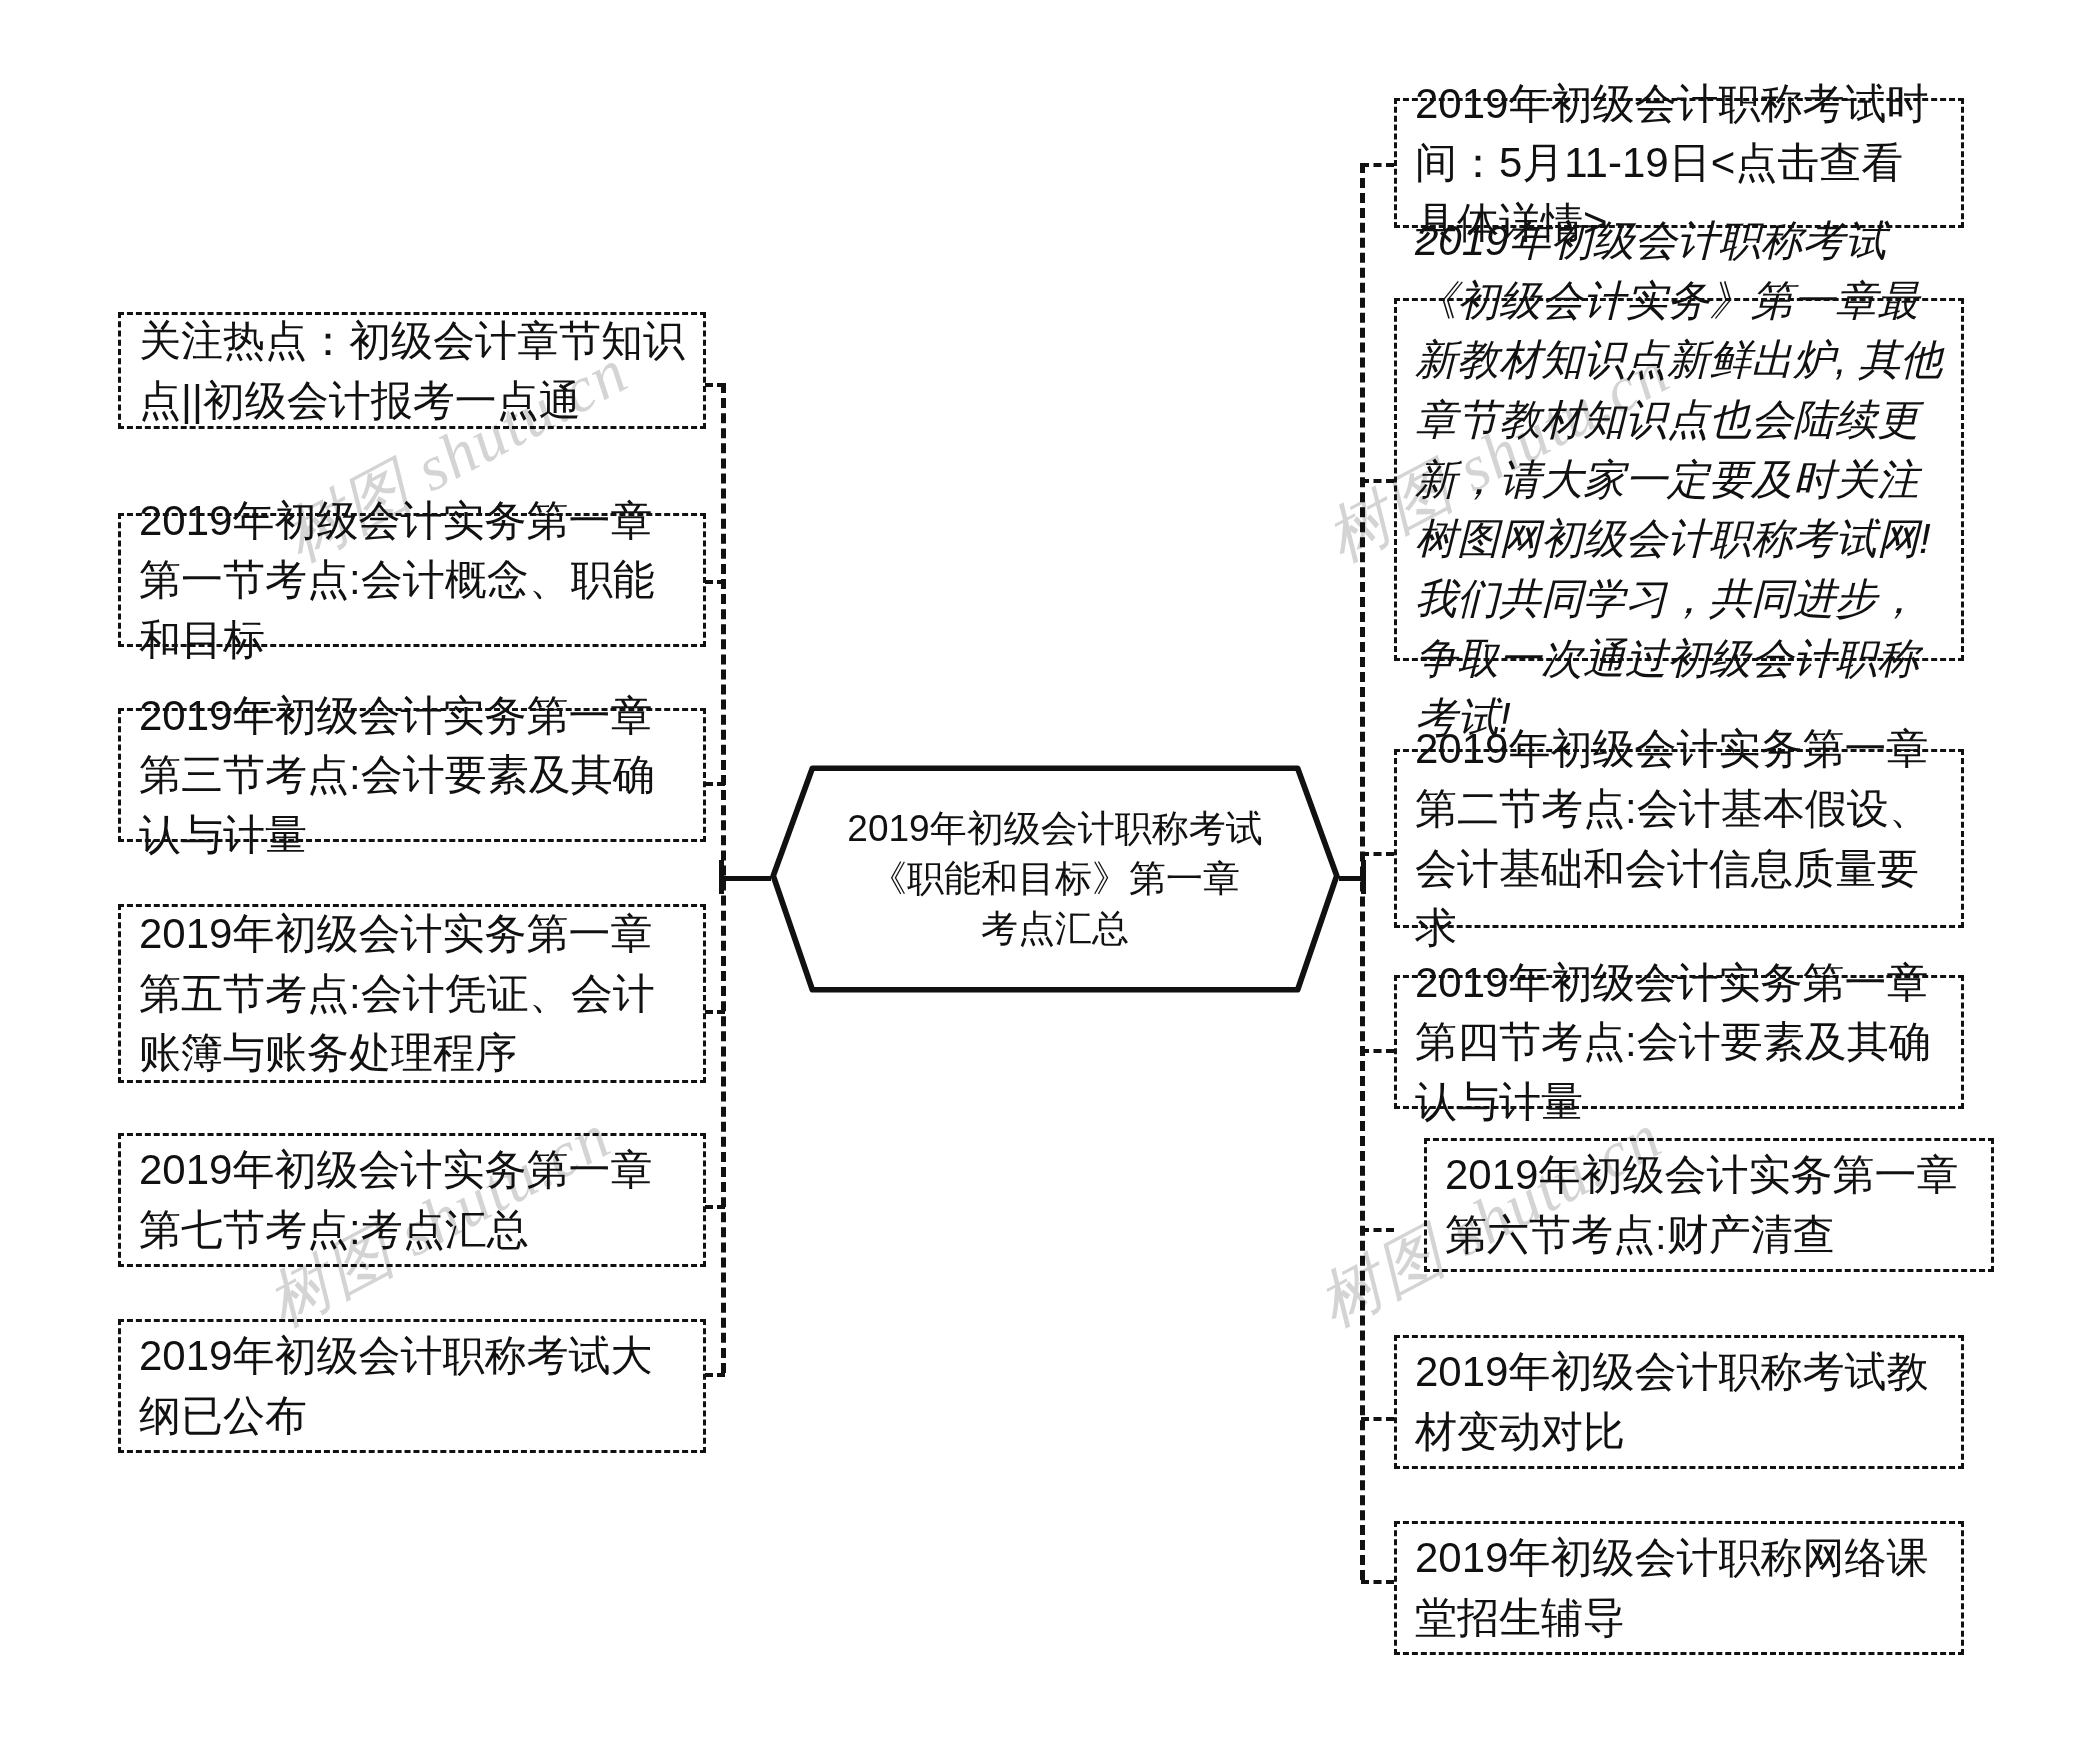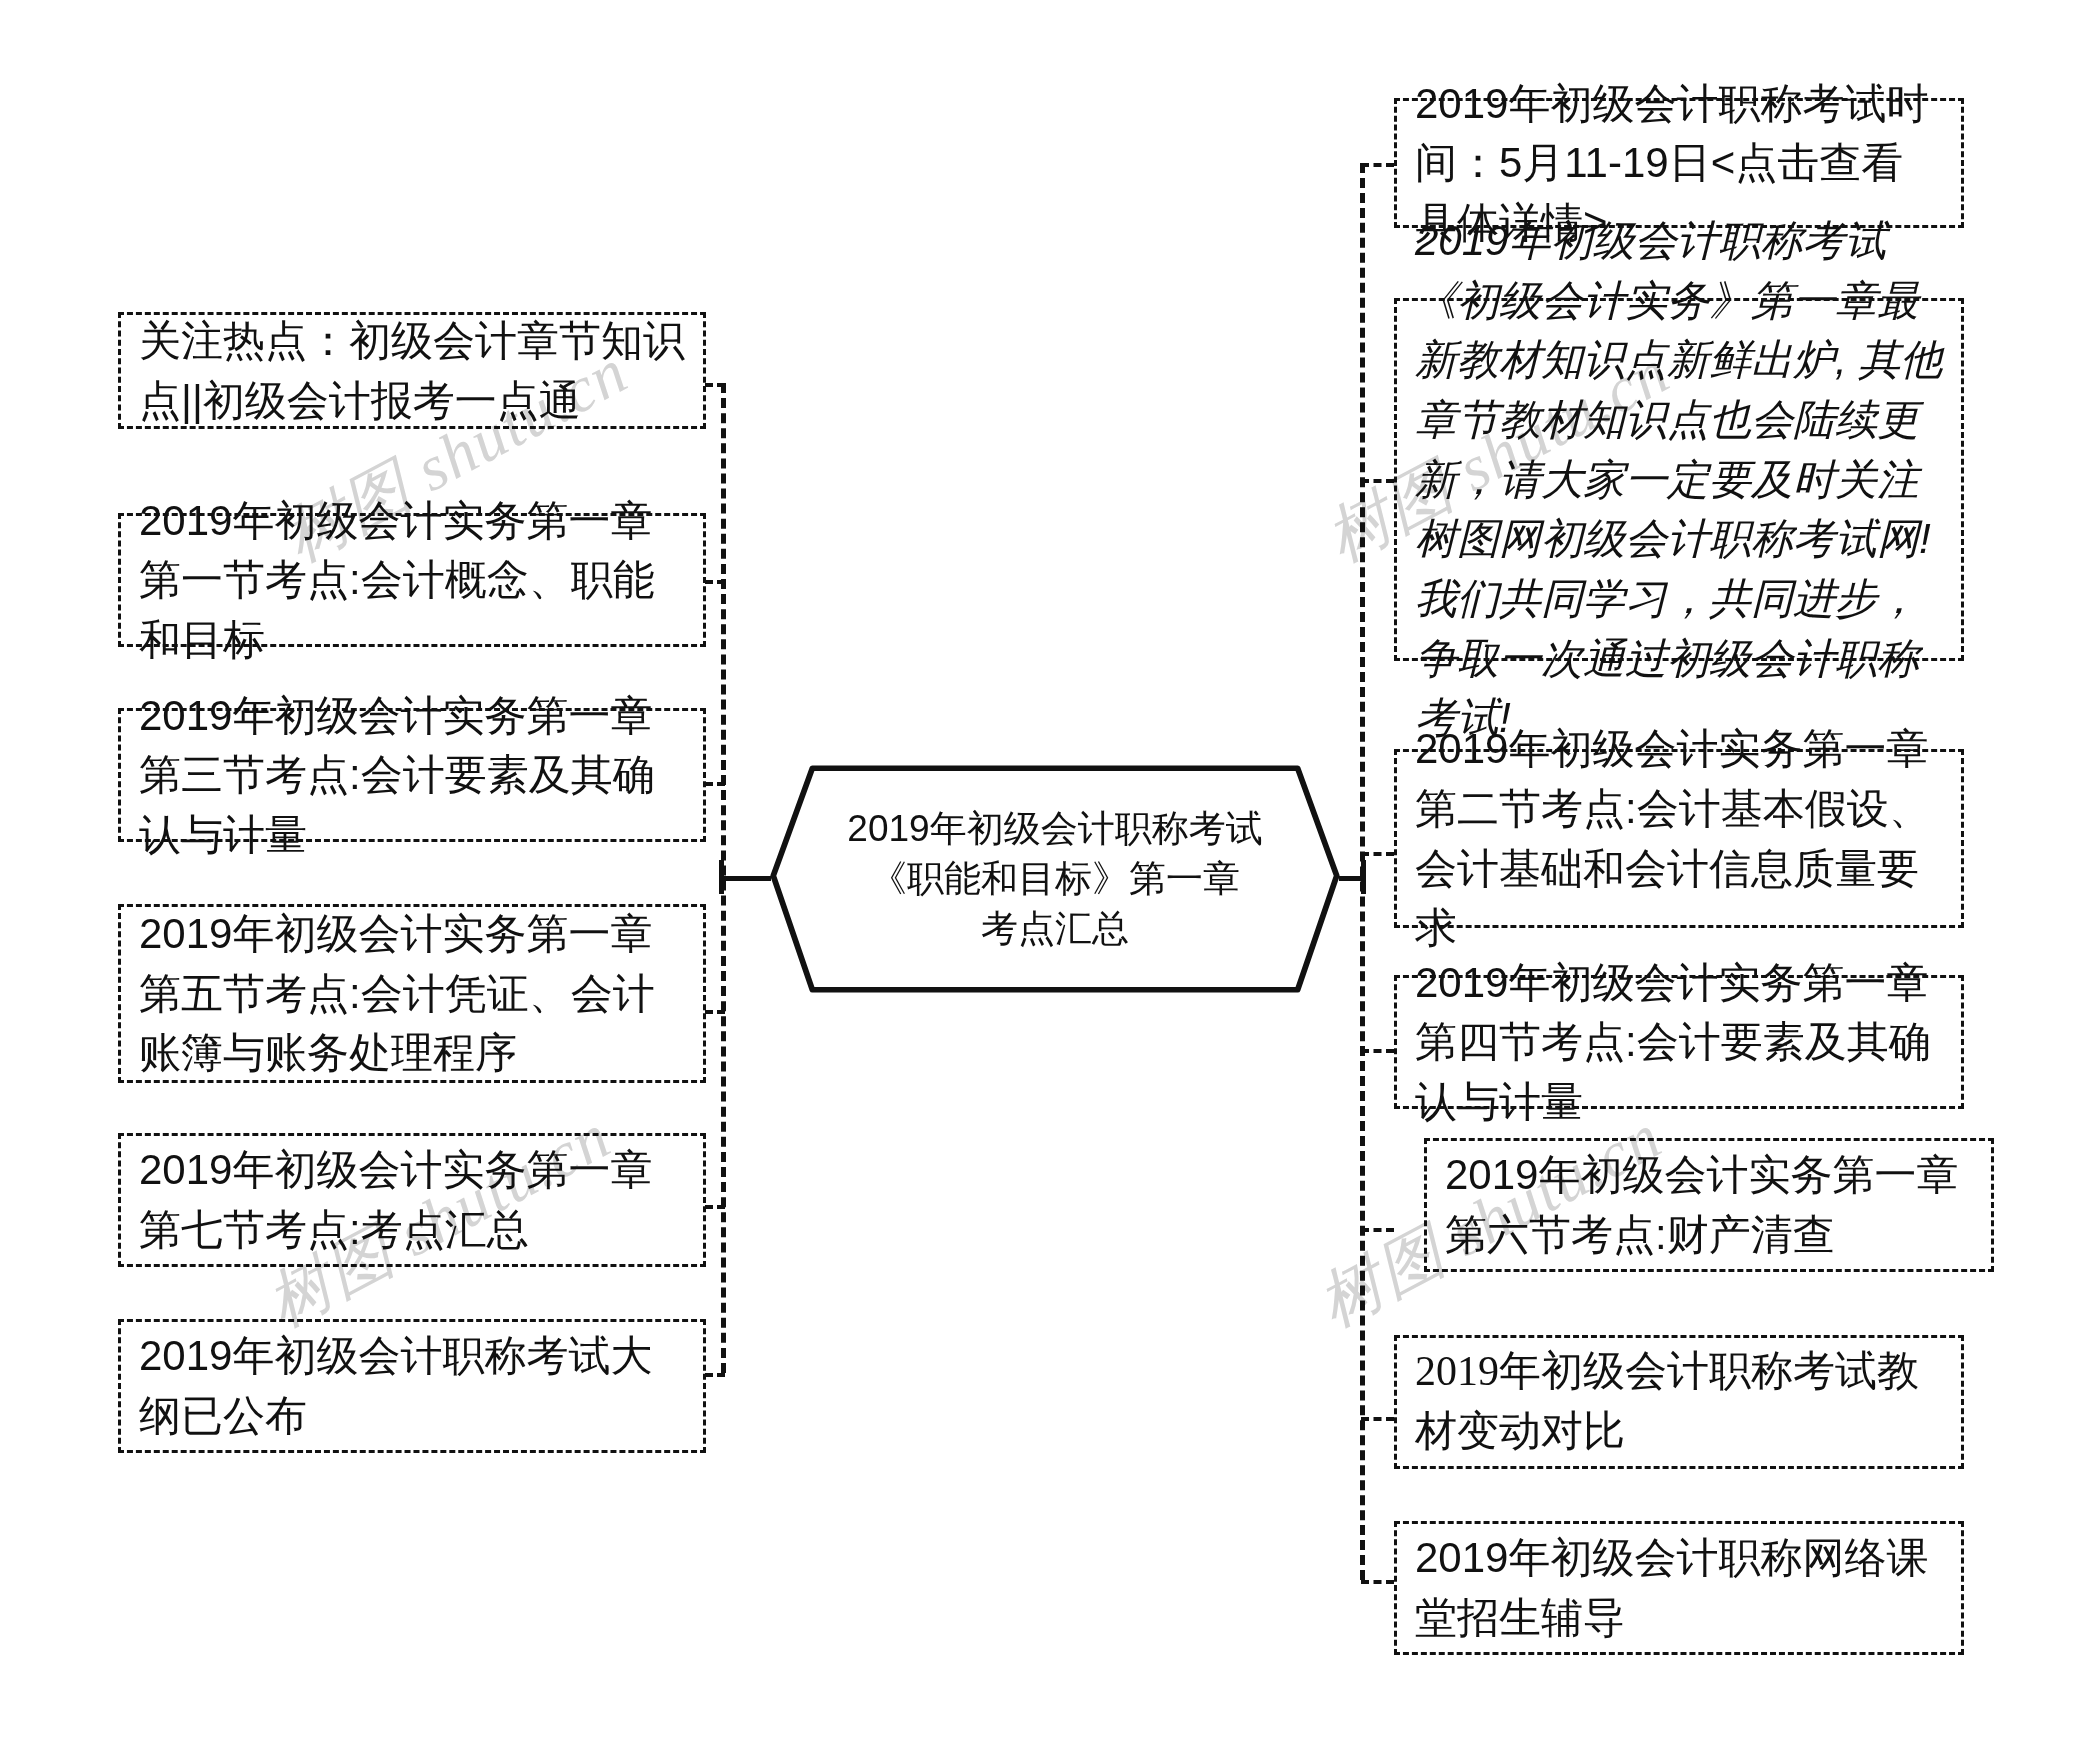--- a/index.html
+++ b/index.html
@@ -182,21 +182,21 @@
   </div>
 
   <div class="node" style="left:1394px; top:975px; width:570px; height:134px;">
     <div class="txt">2019年初级会计实务第一章第四节考点:会计要素及其确认与计量</div>
   </div>
 
   <div class="node" style="left:1424px; top:1138px; width:570px; height:134px;">
     <div class="txt">2019年初级会计实务第一章第六节考点:财产清查</div>
   </div>
 
-  <div class="node" style="left:1394px; top:1335px; width:570px; height:134px;font-family:Liberation Serif, serif;">
+  <div class="node" style="left:1394px; top:1335px; width:570px; height:134px;">
     <div class="txt">2019年初级会计职称考试教材变动对比</div>
   </div>
 
   <div class="node" style="left:1394px; top:1521px; width:570px; height:134px;">
     <div class="txt">2019年初级会计职称网络课堂招生辅导</div>
   </div>
 
 </div>
 
 

